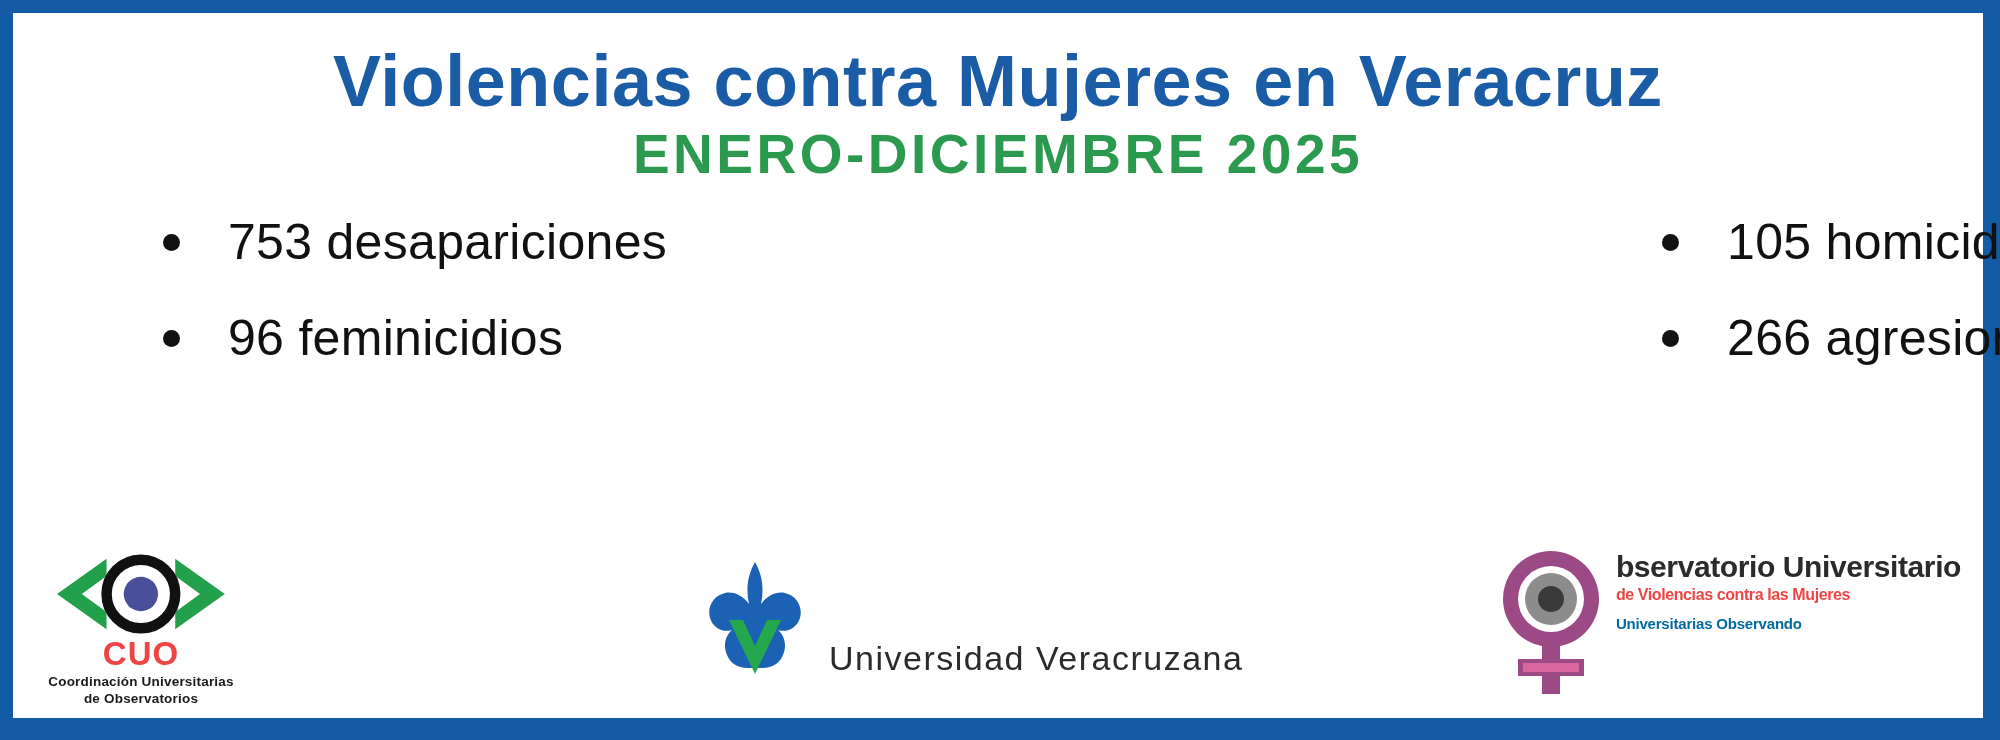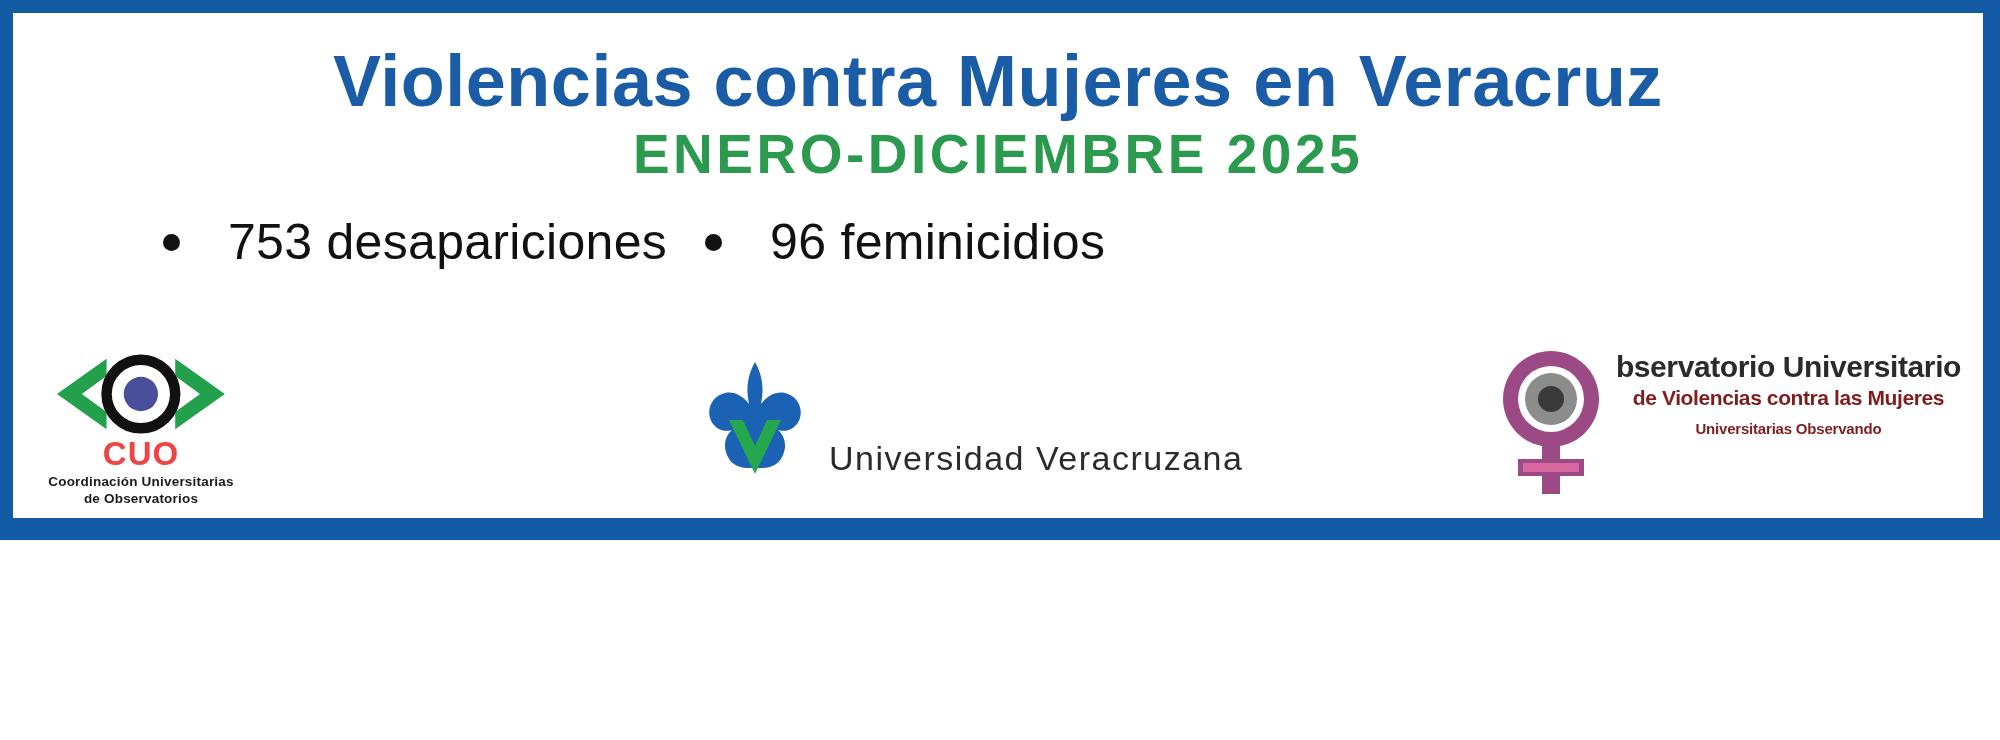--- a/index.html
+++ b/index.html
@@ -7,21 +7,21 @@
     padding: 0;
     background: #ffffff;
   }
   body {
     font-family: "Liberation Sans", sans-serif;
   }
 
   .poster {
     position: relative;
     width: 2000px;
-    height: 540px;
+    height: 740px;
     box-sizing: border-box;
     background: #ffffff;
     overflow: hidden;
   }
 
   
   .frame-edge {
     position: absolute;
     background: #135ba4;
   }
@@ -69,21 +69,21 @@
   .stats {
     position: absolute;
     left: 0;
     right: 0;
     top: 200px;
     display: flex;
   }
   .stats-col {
     flex: 1 1 50%;
     display: flex;
-    flex-direction: row;
+    flex-direction: column;
     gap: 38px;
   }
   .stats-col.left  { padding-left: 150px; }
   .stats-col.right { padding-left: 995px; }
 
   .stat-item {
     display: flex;
     align-items: center;
     height: 58px;
   }
@@ -157,44 +157,43 @@
   .logo-ouv {
     position: absolute;
     right: 22px;
     bottom: 20px;
     display: flex;
     align-items: flex-start;
   }
   .ouv-textblock {
     margin-left: 6px;
     margin-top: 6px;
-    text-align: center;
   }
   .ouv-line1 {
     font-size: 30px;
     font-weight: bold;
     color: #2b2b2b;
     line-height: 1.0;
     letter-spacing: -0.4px;
     white-space: nowrap;
   }
   .ouv-line2 {
     margin-top: 5px;
-    font-size: 21px;
-    font-weight: bold;
-    color: #7f1d1d;
+    font-size: 16px;
+    font-weight: bold;
+    color: #ef4444;
     line-height: 1.0;
     letter-spacing: -0.4px;
     white-space: nowrap;
   }
   .ouv-tagline {
     margin-top: 12px;
     font-size: 15px;
     font-weight: bold;
-    color: #7f1d1d;
+    color: #0369a1;
     letter-spacing: -0.2px;
     white-space: nowrap;
   }
 </style>
 </head>
 <body>
 
 <div class="poster">
 
   <div class="frame-edge frame-top"></div>

